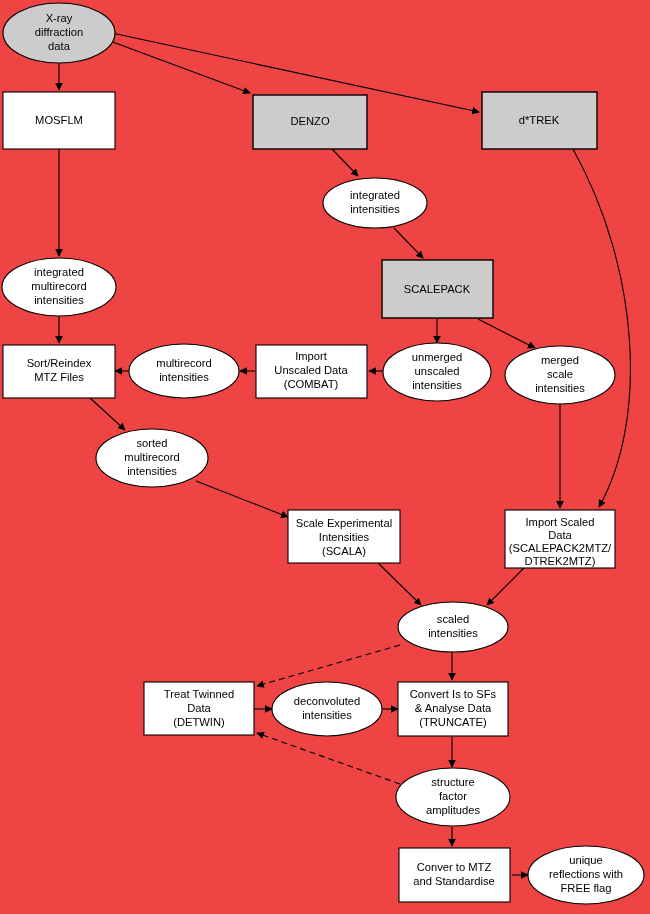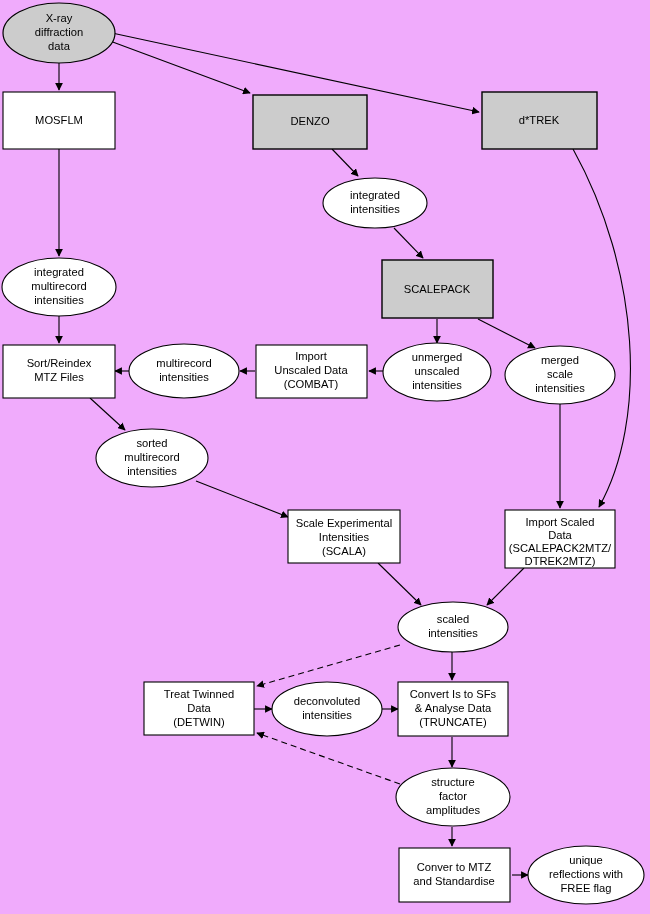--- a/index.html
+++ b/index.html
@@ -4,21 +4,21 @@
 <style>
   html, body {
     margin: 0;
     padding: 0;
     background: #ffffff;
   }
   #diagram-root {
     position: relative;
     width: 650px;
     height: 914px;
-    background: #f0abfc;
+    background: #ef4444;
     font-family: "Liberation Sans", sans-serif;
   }
   svg#flowchart {
     display: block;
     width: 650px;
     height: 914px;
   }
   .node-box {
     fill: #ffffff;
     stroke: #000000;

